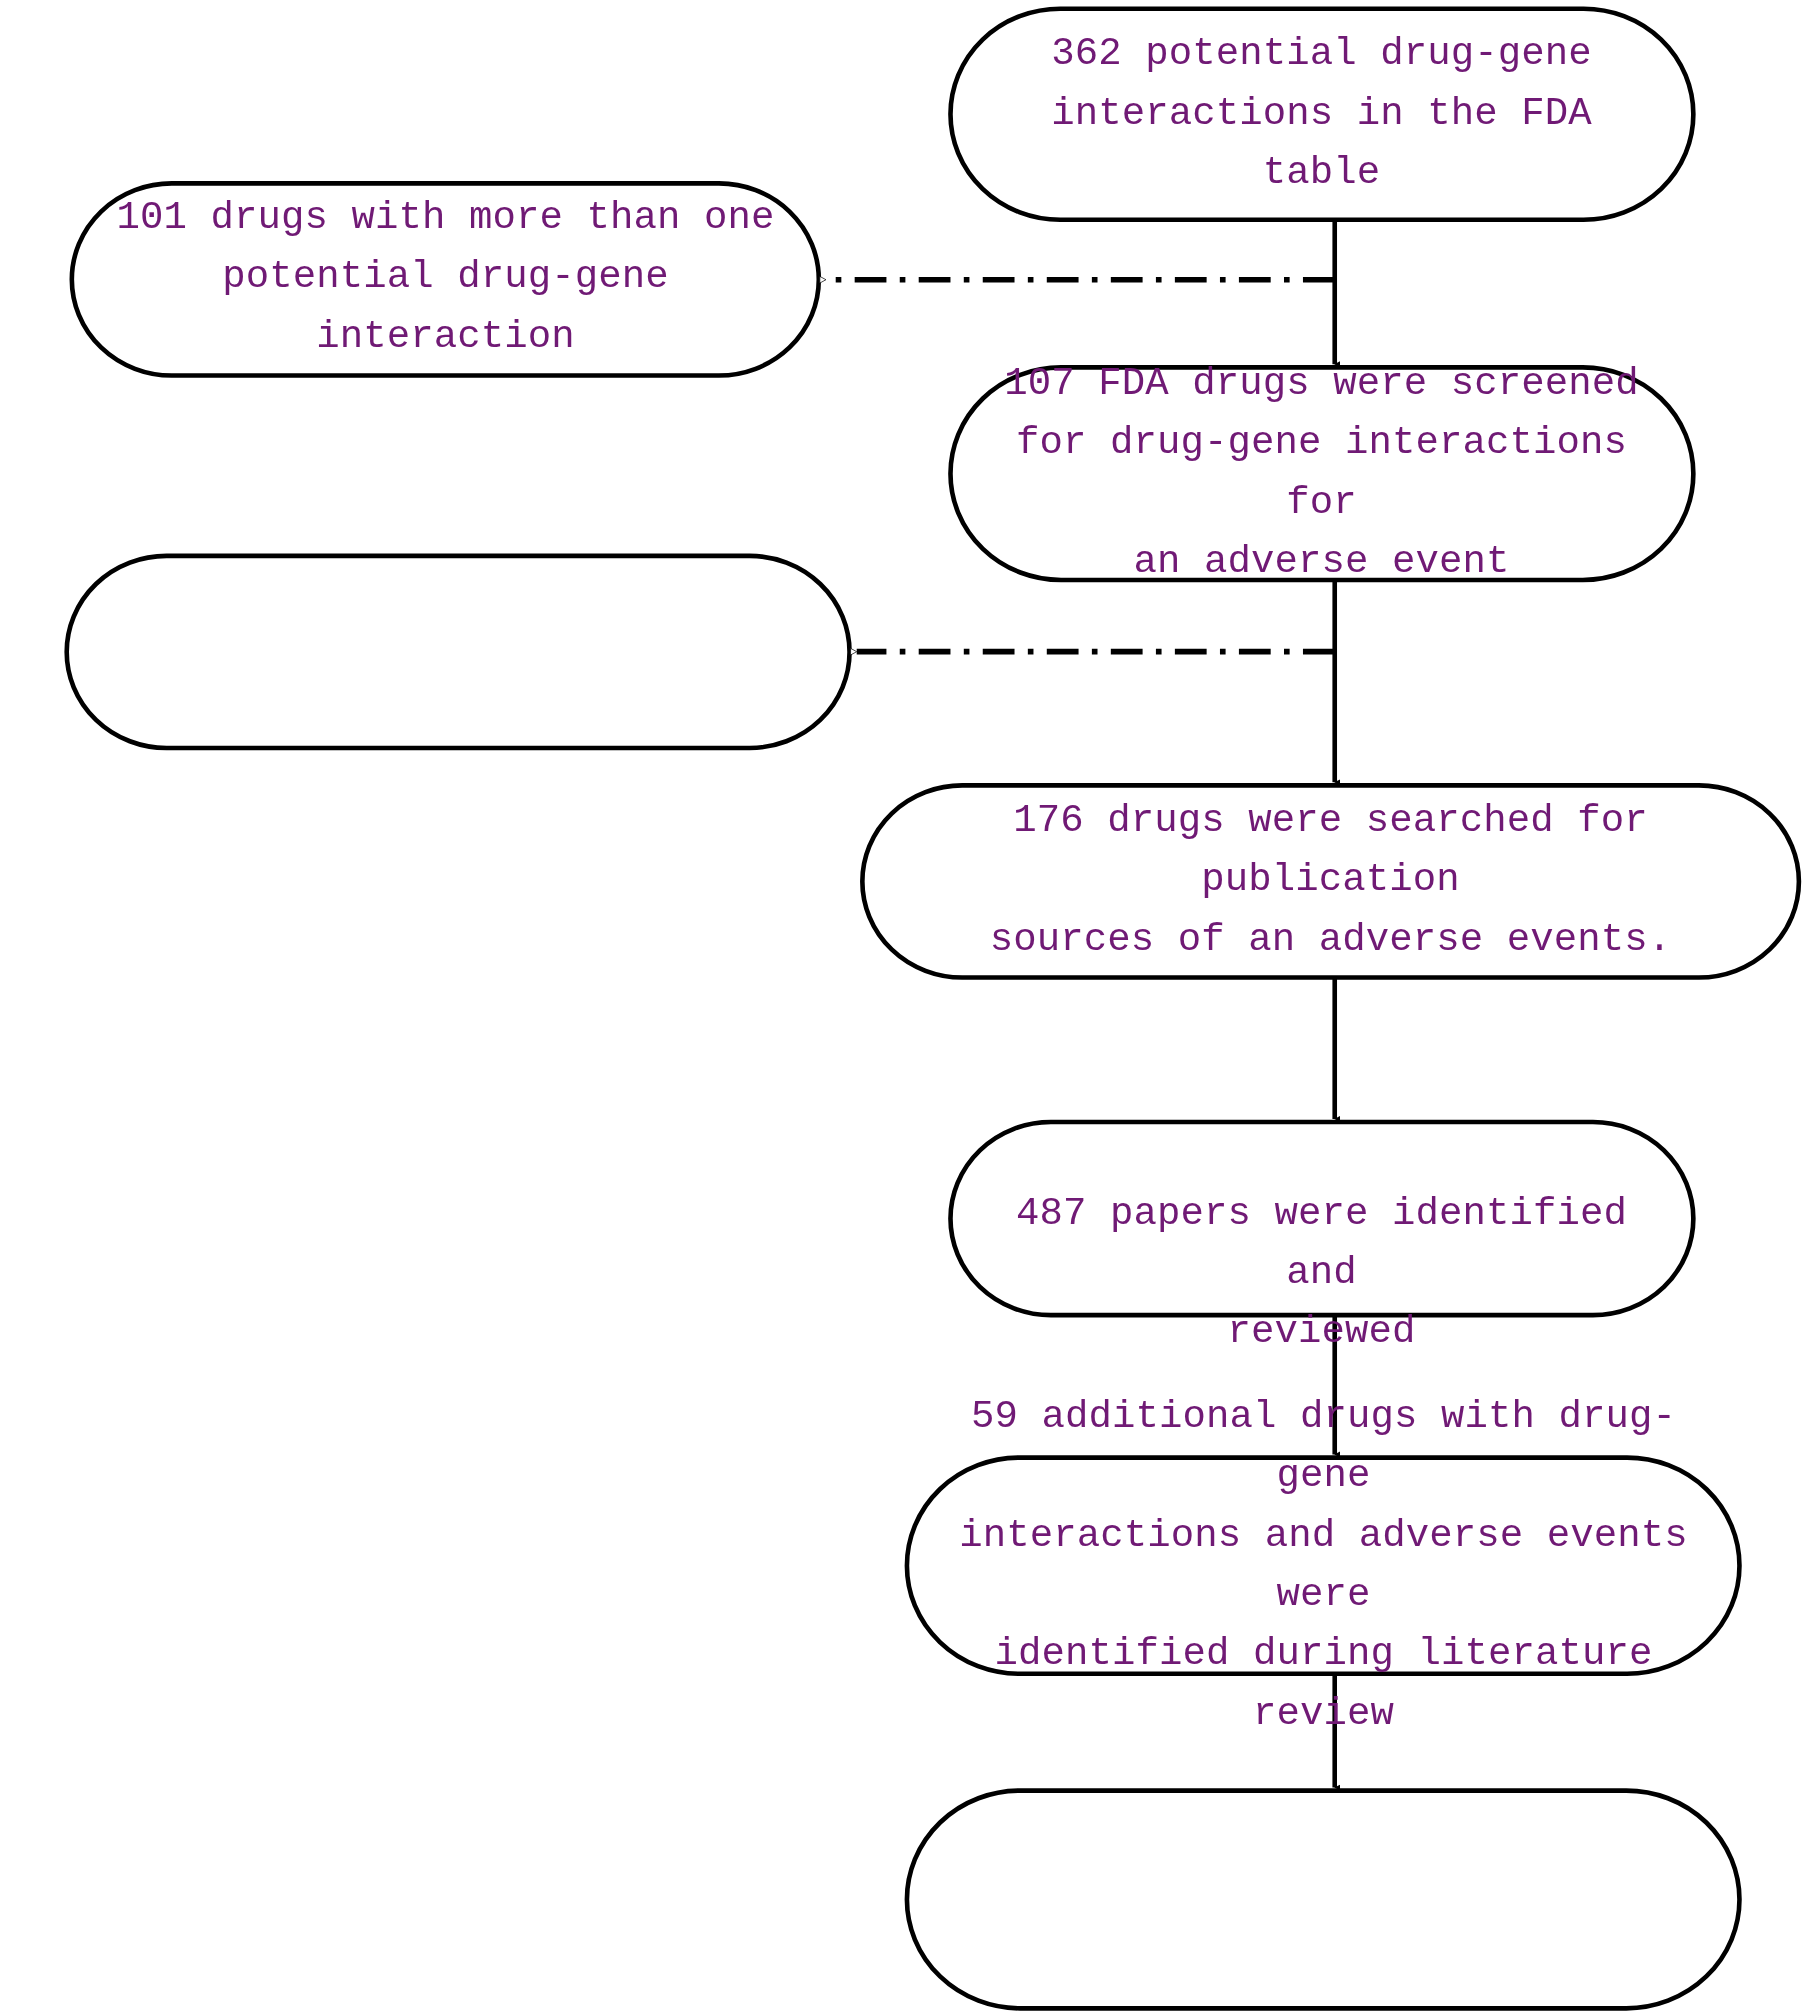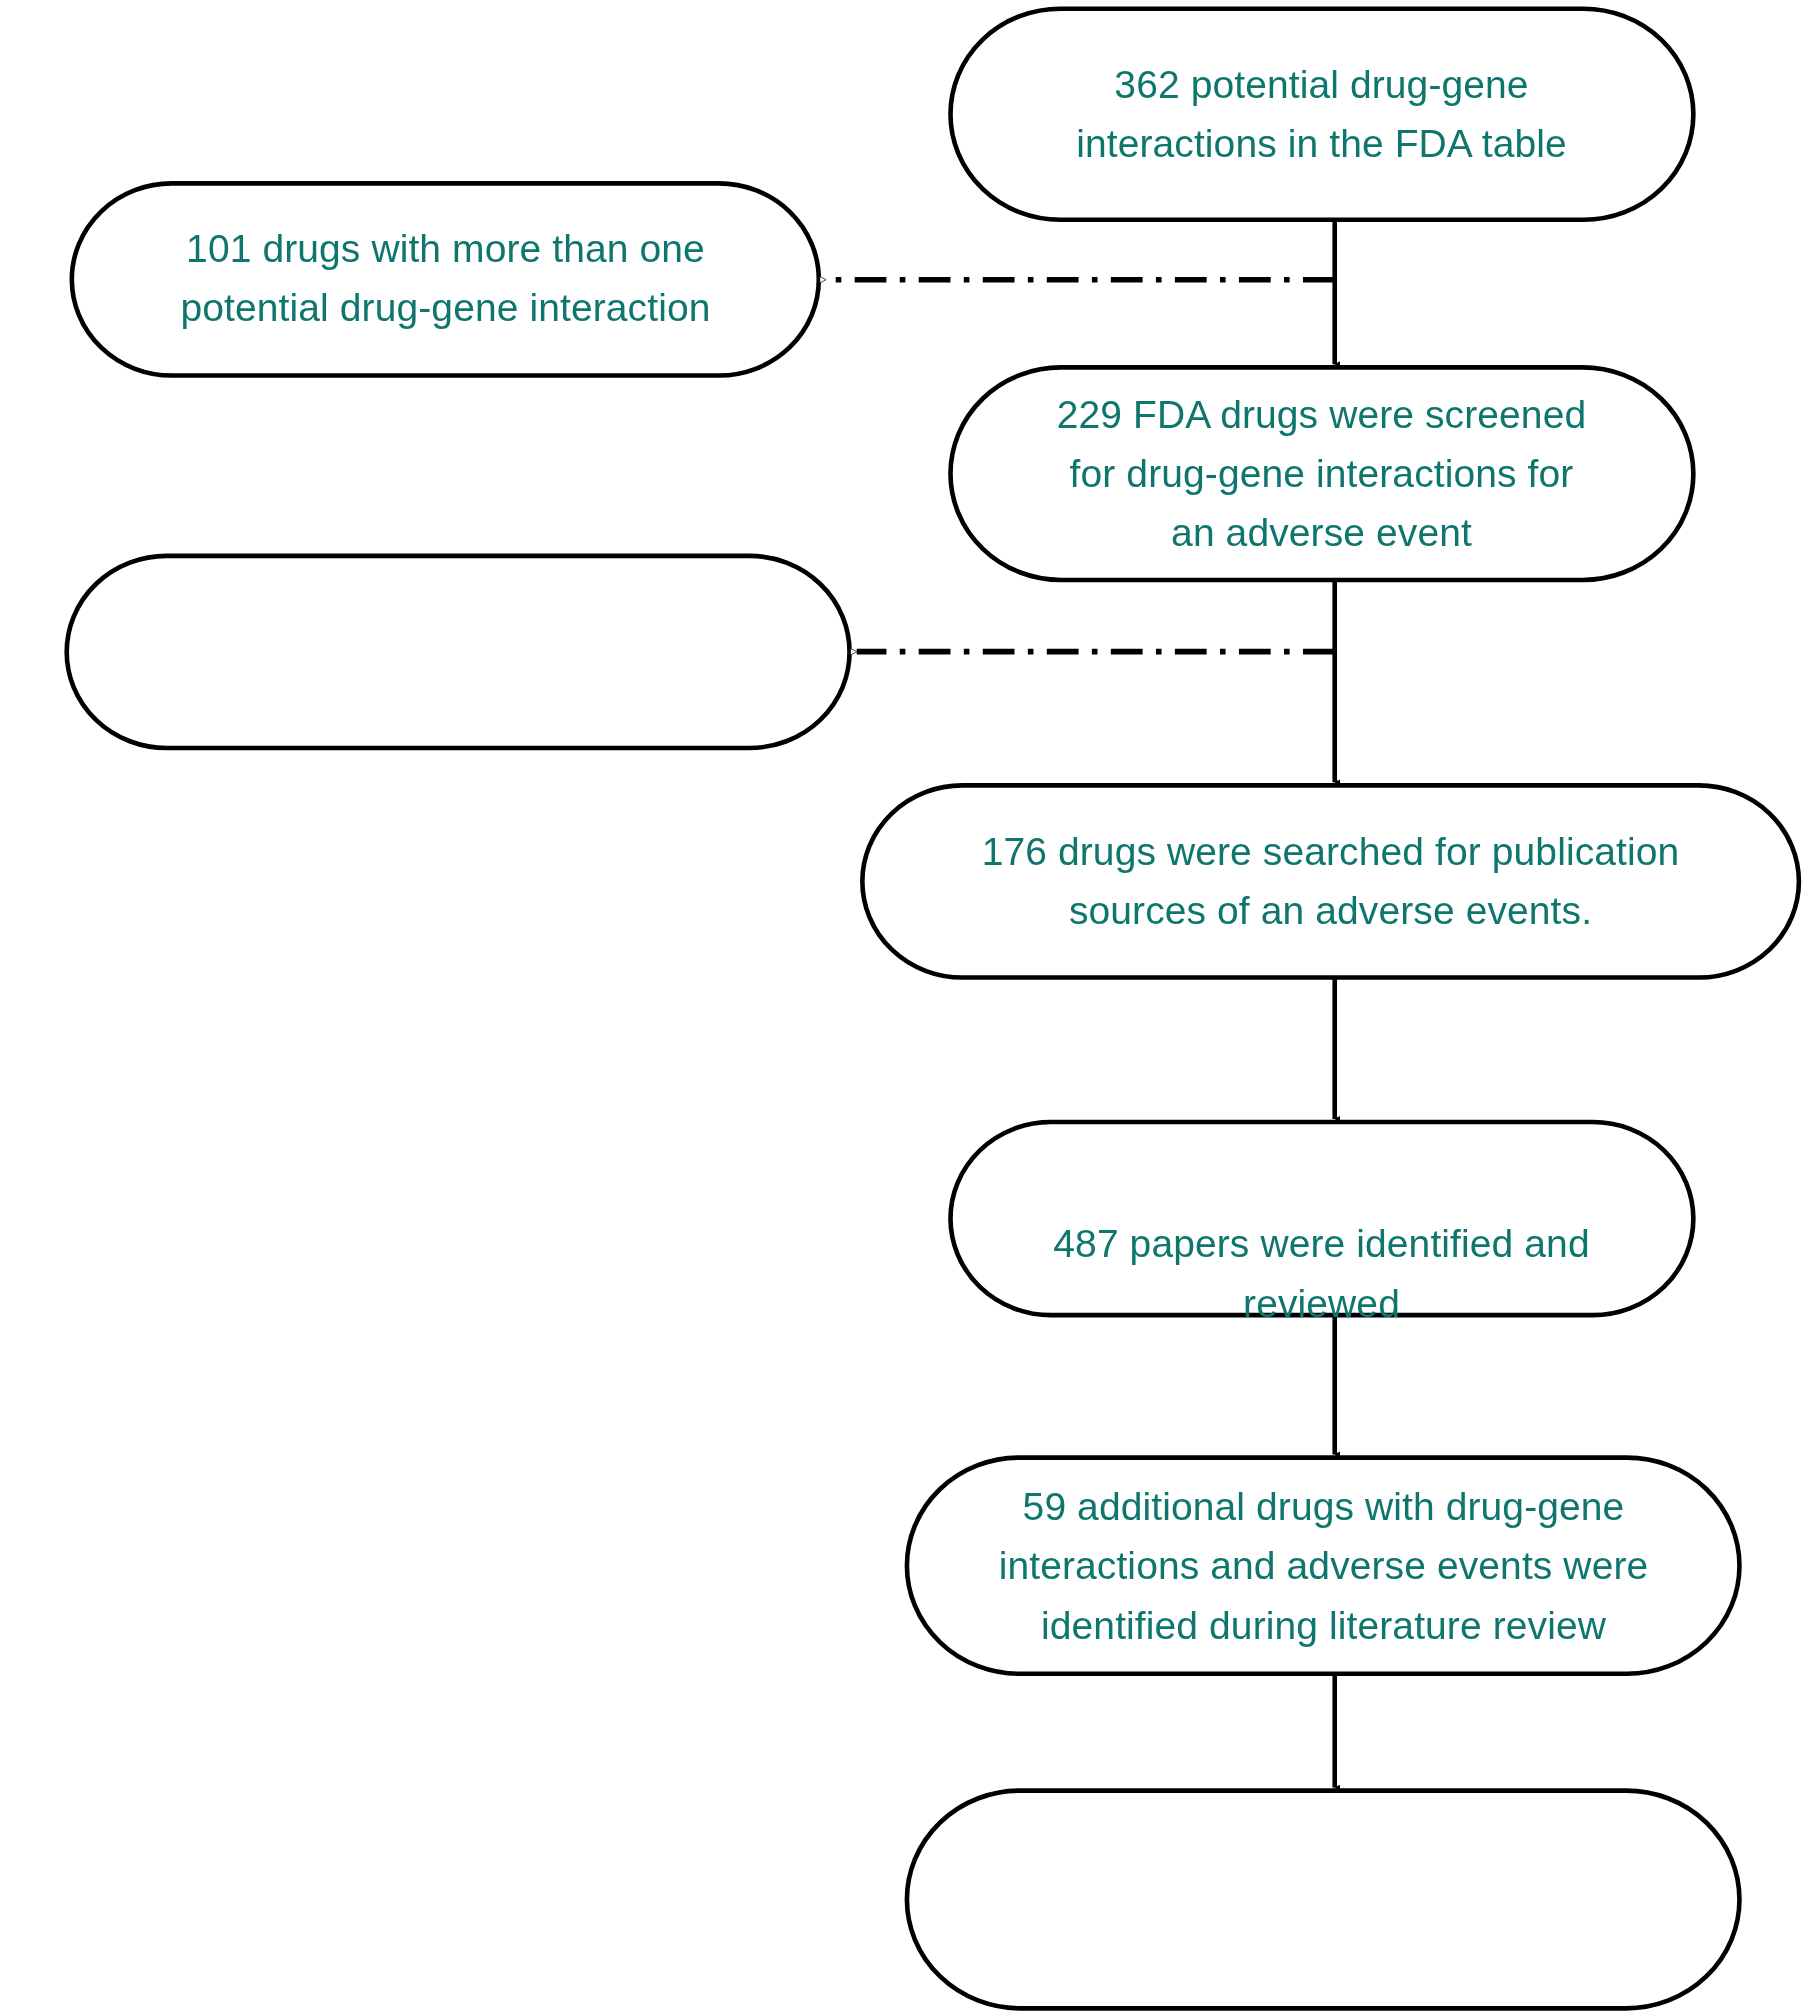--- a/index.html
+++ b/index.html
@@ -21,22 +21,22 @@
     width: 1820px;
     height: 2015px;
   }
   .node-box {
     position: absolute;
     box-sizing: border-box;
     display: flex;
     align-items: center;
     justify-content: center;
     text-align: center;
-    font-family: Liberation Sans, sans-serif;
-    color: #0f766e;
+    font-family: Liberation Mono, monospace;
+    color: #701a75;
     background: transparent;
     padding: 0 36px;
     line-height: 1.52;
     font-size: 39px;
     letter-spacing: 0.1px;
   }
   .node-label {
     display: block;
     width: 100%;
     white-space: pre-line;
@@ -83,21 +83,21 @@
     <span class="node-label">362 potential drug-gene
 interactions in the FDA table</span>
   </div>
 
   <div class="node-box" style="left:72px; top:182px; width:747px; height:192px;">
     <span class="node-label">101 drugs with more than one
 potential drug-gene interaction</span>
   </div>
 
   <div class="node-box" style="left:950px; top:367px; width:743px; height:213px;">
-    <span class="node-label">229 FDA drugs were screened
+    <span class="node-label">107 FDA drugs were screened
 for drug-gene interactions for
 an adverse event</span>
   </div>
 
 
   <div class="node-box" style="left:862px; top:785px; width:937px; height:192px;">
     <span class="node-label">176 drugs were searched for publication
 sources of an adverse events.</span>
   </div>
 

